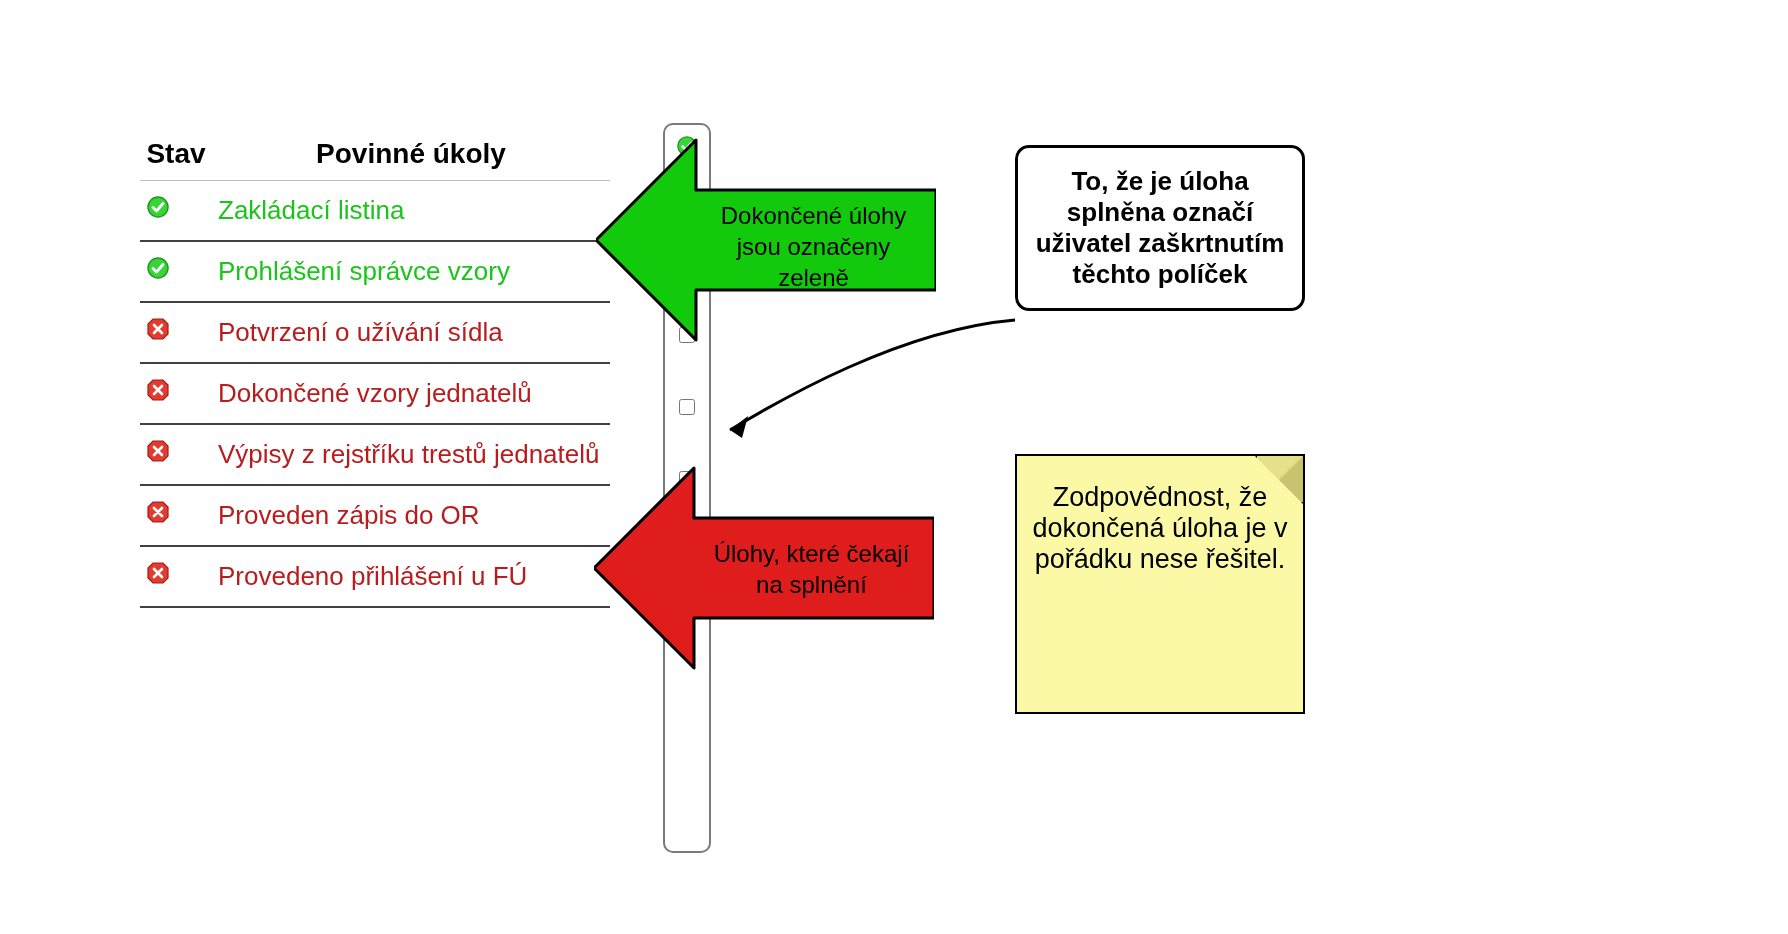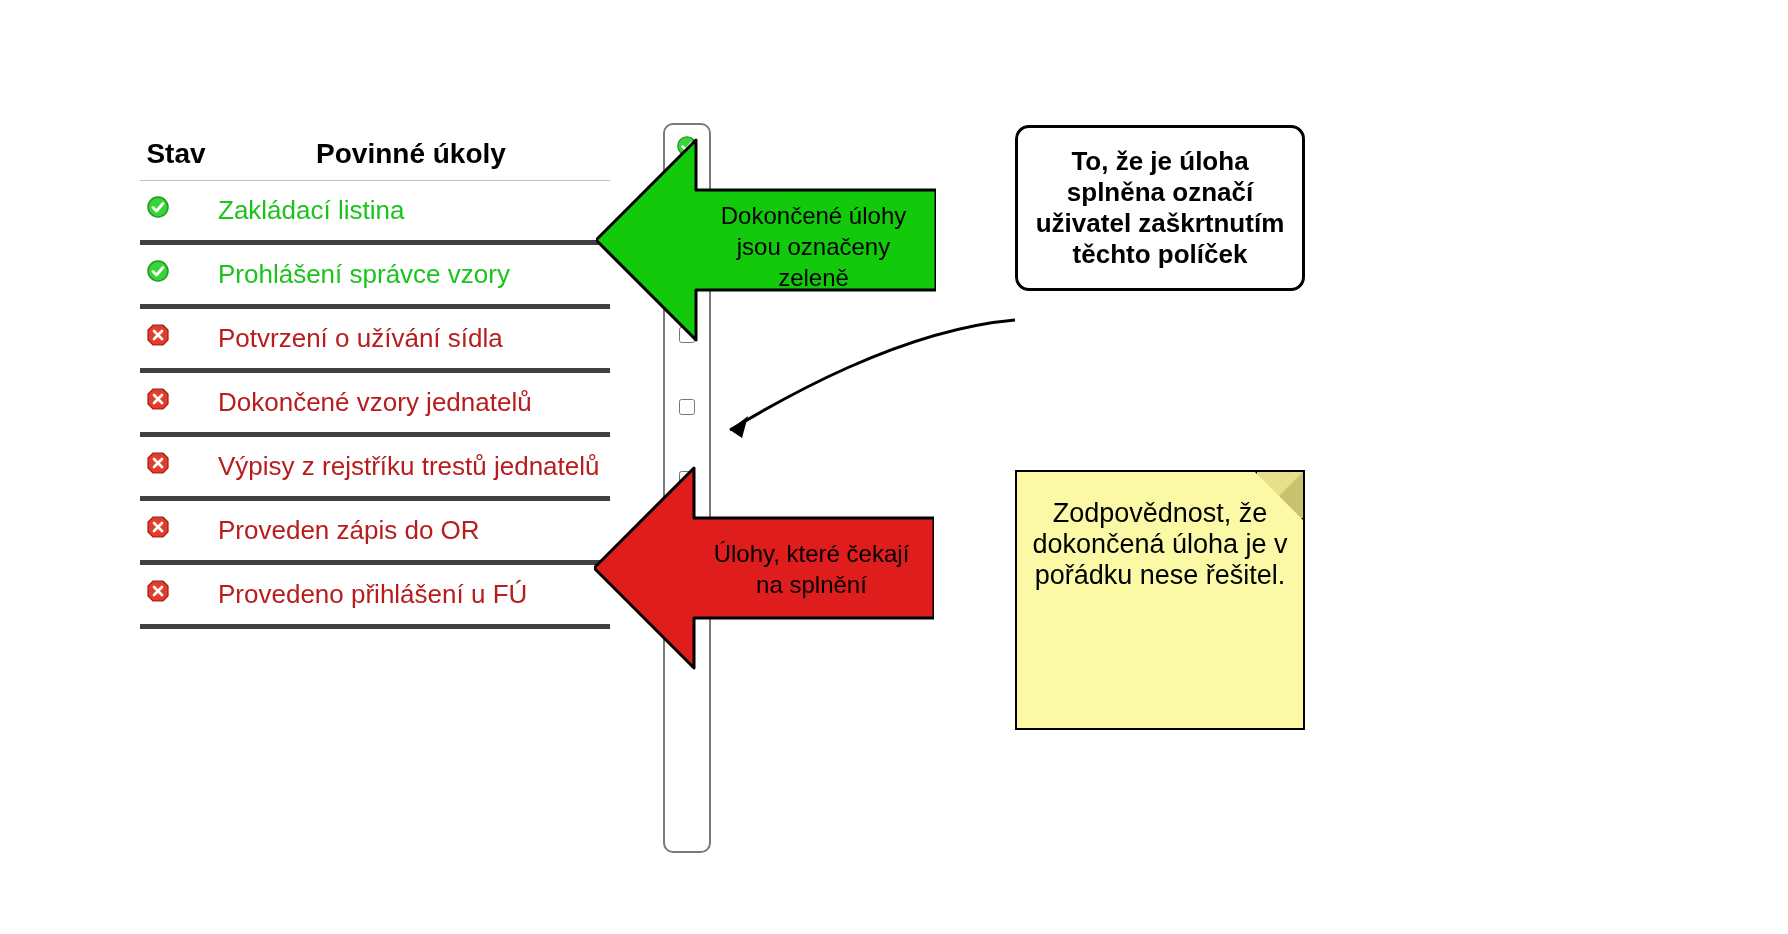--- a/index.html
+++ b/index.html
@@ -24,21 +24,21 @@
   }
   .task-table th {
     text-align: center;
     font-size: 28px;
     font-weight: bold;
     padding: 8px 6px 10px 6px;
     border-bottom: 1px solid #bfbfbf;
   }
   .task-table td {
     padding: 14px 6px;
-    border-bottom: 5px solid #404040;
+    border-bottom: 2px solid #404040;
     font-size: 26px;
     vertical-align: middle;
   }
   .task-table td.status-cell { width: 60px; }
 
   .status-icon {
     width: 24px;
     height: 24px;
     display: inline-block;
   }
@@ -96,20 +96,21 @@
   .note-box {
     position: absolute;
     border: 3px solid #000;
     border-radius: 14px;
     background: #fff;
     font-size: 26px;
     font-weight: bold;
     text-align: center;
     padding: 18px 14px;
     box-sizing: border-box;
+    margin-top: 20px;
   }
 
   
   .sticky-note {
     position: absolute;
     background: #fbf8a6;
     border: 2px solid #000;
     font-size: 27px;
     text-align: center;
     padding: 26px 14px;
@@ -250,21 +251,21 @@
 
   <div class="arrow-callout" style="left:594px; top:458px; width:340px; height:220px;">
     <svg class="arrow-shape" viewBox="0 0 340 220">
       <path d="M0 110 L100 10 L100 60 L340 60 L340 160 L100 160 L100 210 Z" fill="#e01d1d" stroke="#000" stroke-width="3" stroke-linejoin="round"></path>
     </svg>
     <div class="arrow-text" style="left:105px; top:80px; width:225px;">Úlohy, které čekají na splnění</div>
   </div>
 
   <div class="note-box" style="left:1015px; top:125px; width:290px;">To, že je úloha splněna označí uživatel zaškrtnutím těchto políček</div>
 
-  <div class="sticky-note" style="left:1015px; top:470px; width:290px; height:260px;">
+  <div class="sticky-note" style="left:1015px; top:454px; width:290px; height:260px;">
     <span>Zodpovědnost, že dokončená úloha je v pořádku nese řešitel.</span>
   </div>
 
   <svg class="connector-layer" viewBox="0 0 1788 934">
     <path d="M1015 320 C 900 330, 780 400, 730 430" fill="none" stroke="#000" stroke-width="3"></path>
     <path d="M730 430 L748 416 L742 438 Z" fill="#000"></path>
   </svg>
 
 </div>
 

